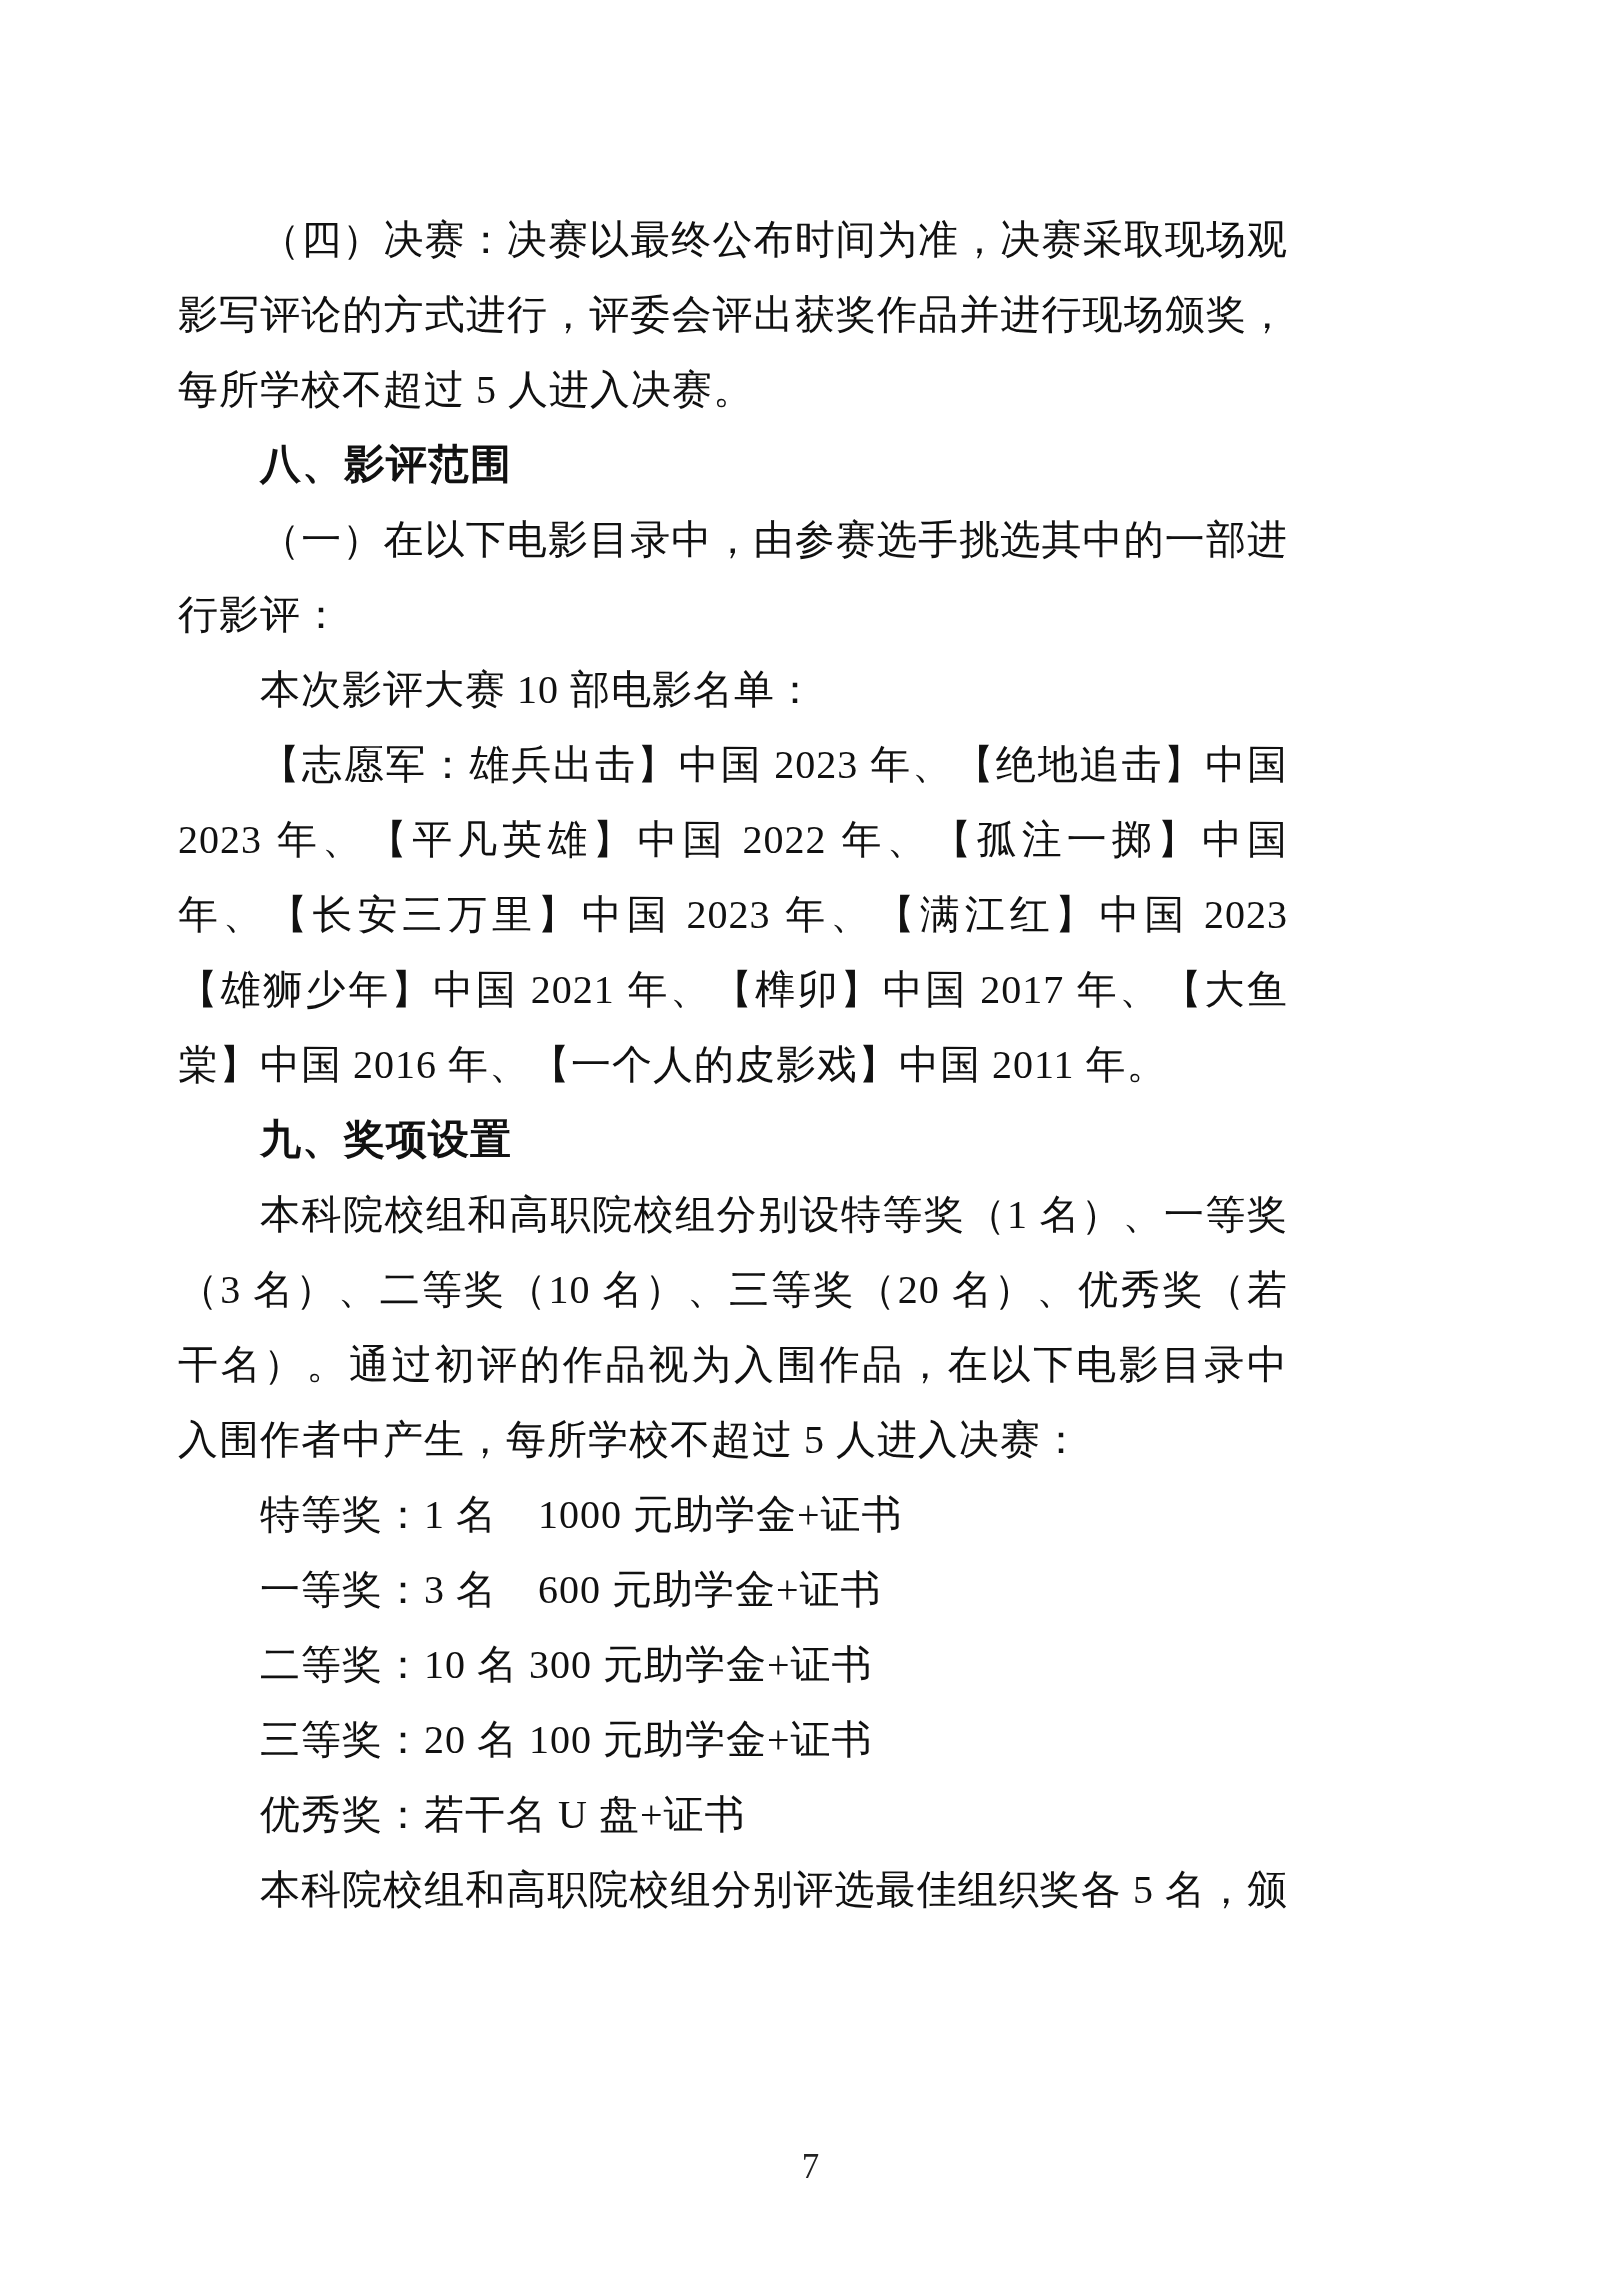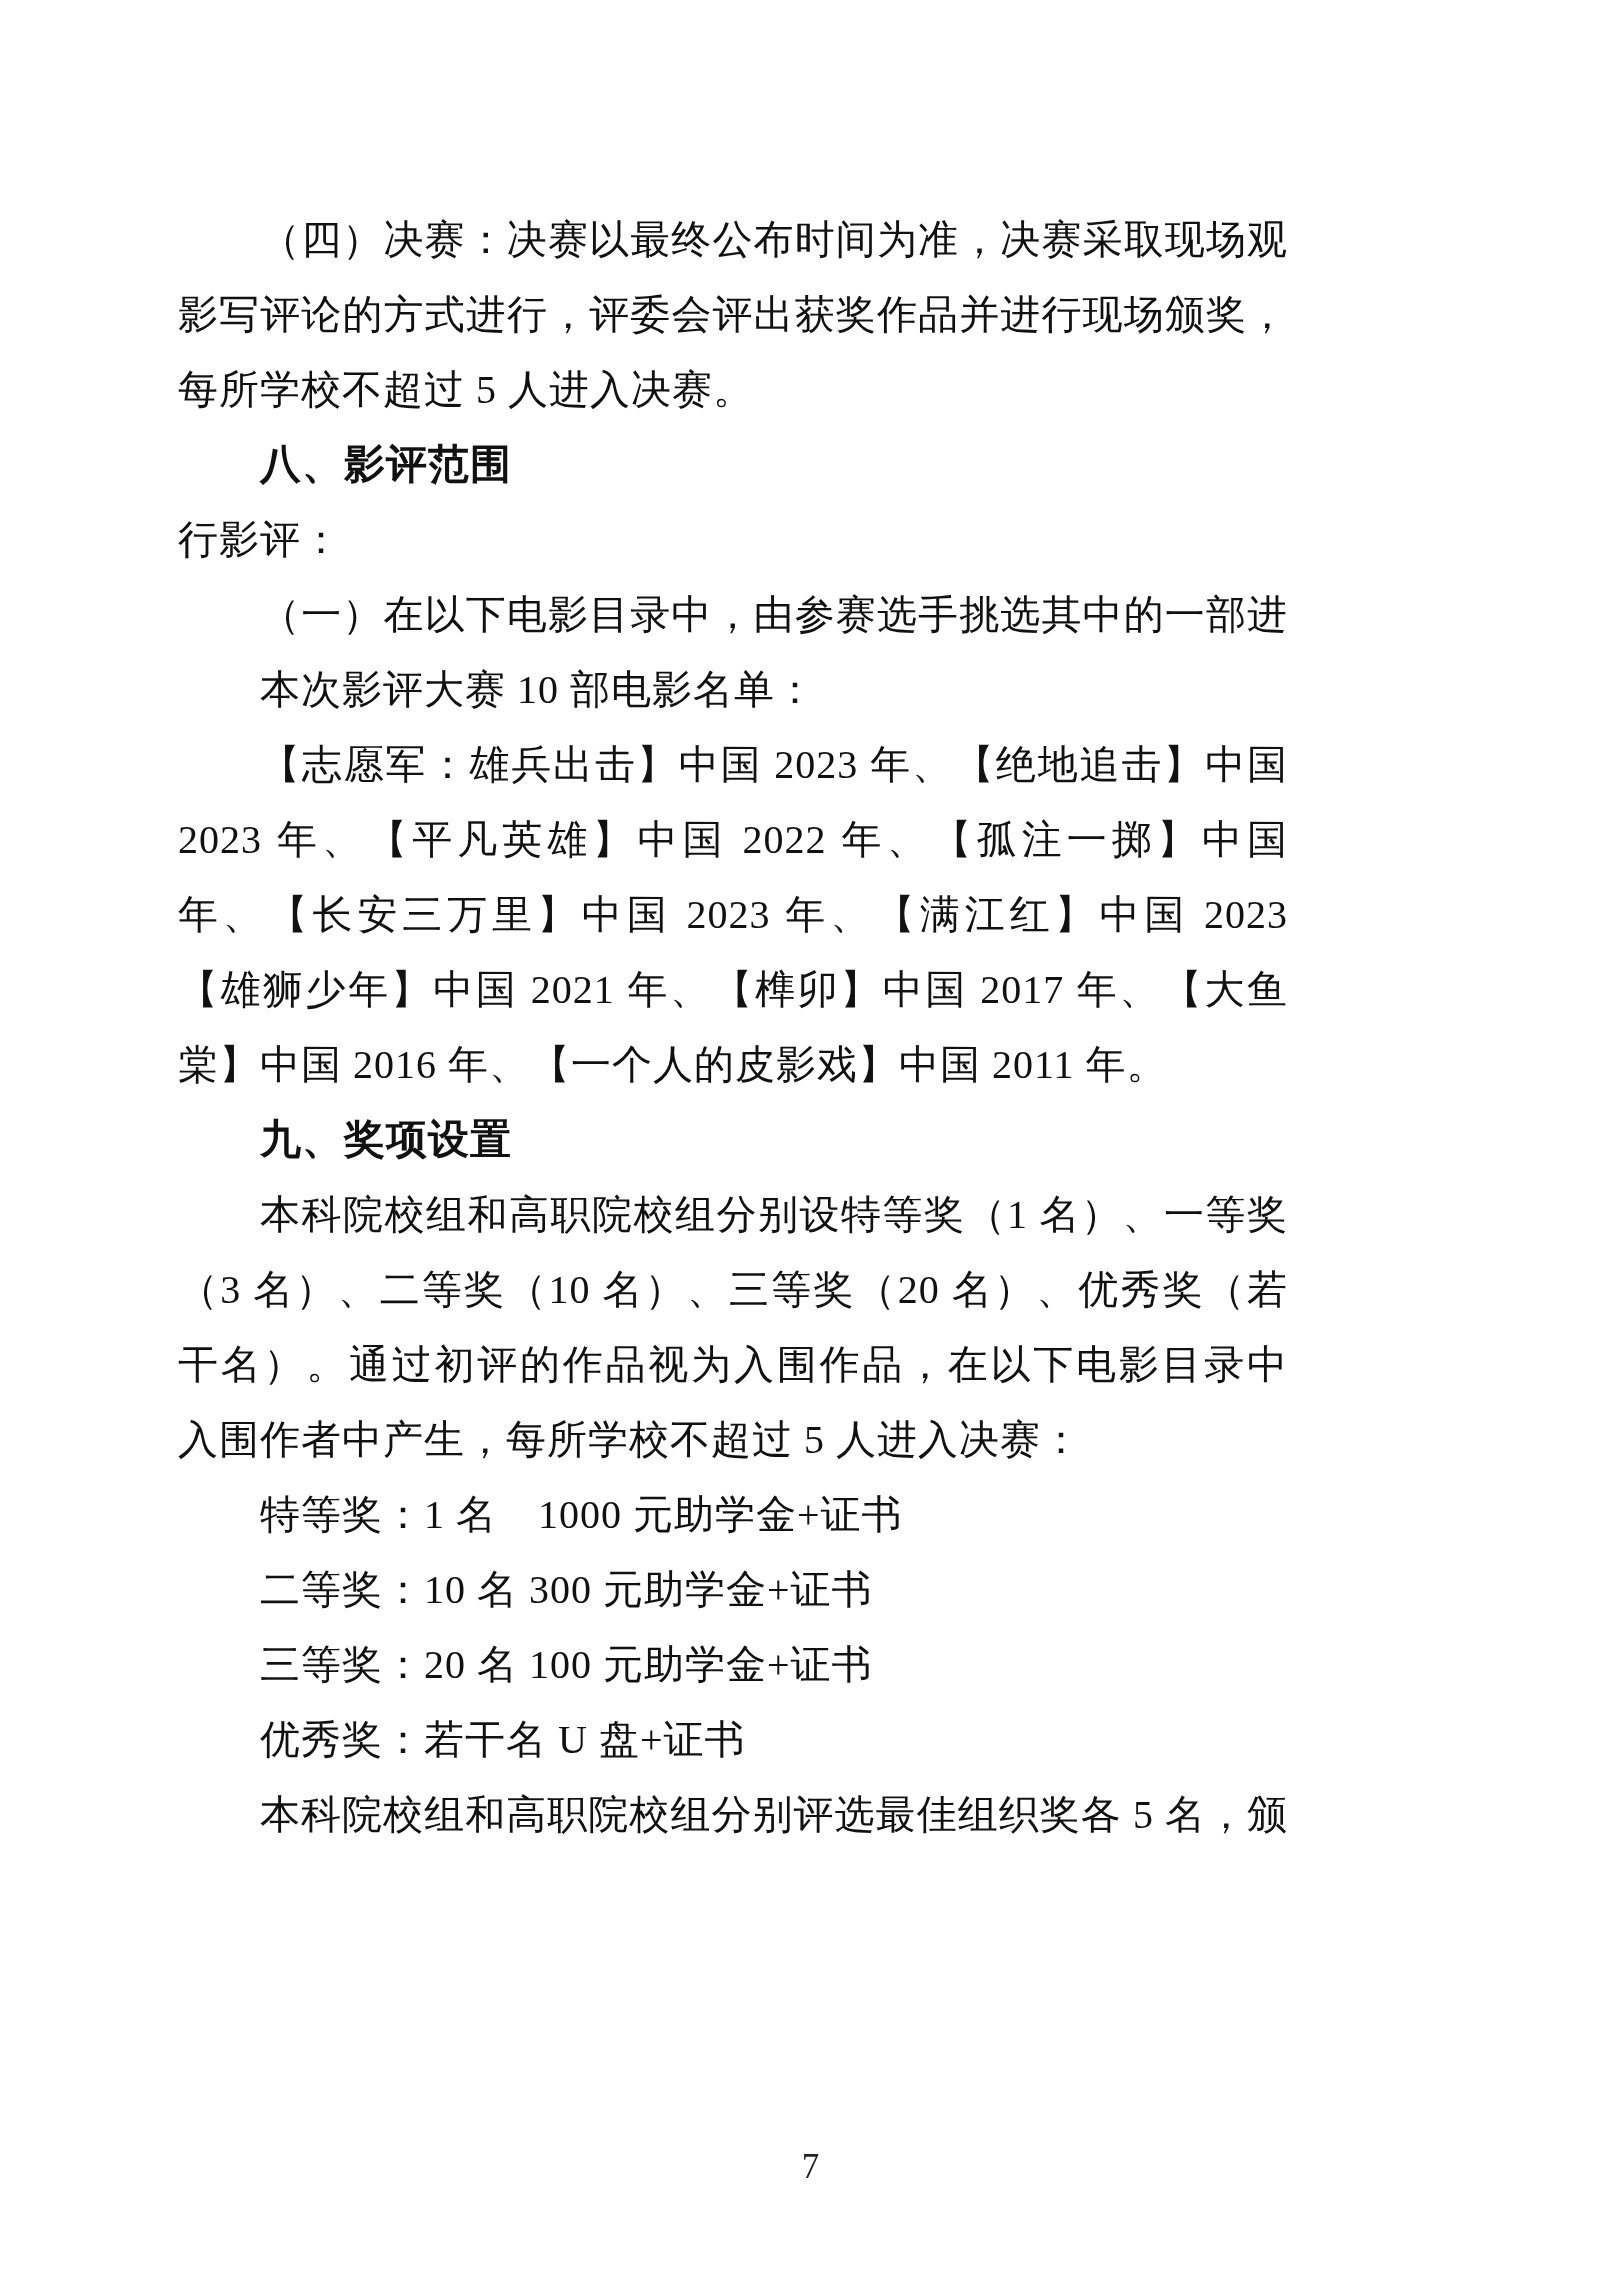--- a/index.html
+++ b/index.html
@@ -56,34 +56,35 @@
 </style>
 </head>
 <body>
 
 <div class="page">
   <div class="doc-lines">
       <div class="line indent fill">（四）决赛：决赛以最终公布时间为准，决赛采取现场观</div>
       <div class="line fill">影写评论的方式进行，评委会评出获奖作品并进行现场颁奖，</div>
       <div class="line">每所学校不超过 5 人进入决赛。</div>
       <div class="line heading indent">八、影评范围</div>
+      <div class="line indent fill">（一）在以下电影目录中，由参赛选手挑选其中的一部进</div>
       <div class="line">行影评：</div>
-      <div class="line indent fill">（一）在以下电影目录中，由参赛选手挑选其中的一部进</div>
       <div class="line indent">本次影评大赛 10 部电影名单：</div>
       <div class="line indent fill">【志愿军：雄兵出击】中国 2023 年、【绝地追击】中国</div>
       <div class="line fill">2023 年、【平凡英雄】中国 2022 年、【孤注一掷】中国 2023</div>
       <div class="line fill">年、【长安三万里】中国 2023 年、【满江红】中国 2023 年、</div>
       <div class="line fill">【雄狮少年】中国 2021 年、【榫卯】中国 2017 年、【大鱼海</div>
       <div class="line">棠】中国 2016 年、【一个人的皮影戏】中国 2011 年。</div>
       <div class="line heading indent">九、奖项设置</div>
       <div class="line indent fill">本科院校组和高职院校组分别设特等奖（1 名）、一等奖</div>
       <div class="line fill">（3 名）、二等奖（10 名）、三等奖（20 名）、优秀奖（若</div>
       <div class="line fill">干名）。通过初评的作品视为入围作品，在以下电影目录中</div>
       <div class="line">入围作者中产生，每所学校不超过 5 人进入决赛：</div>
       <div class="line indent">特等奖：1 名　1000 元助学金+证书</div>
+      <div class="line indent">一等奖：3 名　600 元助学金+证书</div>
       <div class="line indent">二等奖：10 名 300 元助学金+证书</div>
       <div class="line indent">三等奖：20 名 100 元助学金+证书</div>
       <div class="line indent">优秀奖：若干名 U 盘+证书</div>
       <div class="line indent fill">本科院校组和高职院校组分别评选最佳组织奖各 5 名，颁</div>
     </div>
   <div class="page-number">7</div>
 </div>
 
 
 </body></html>

